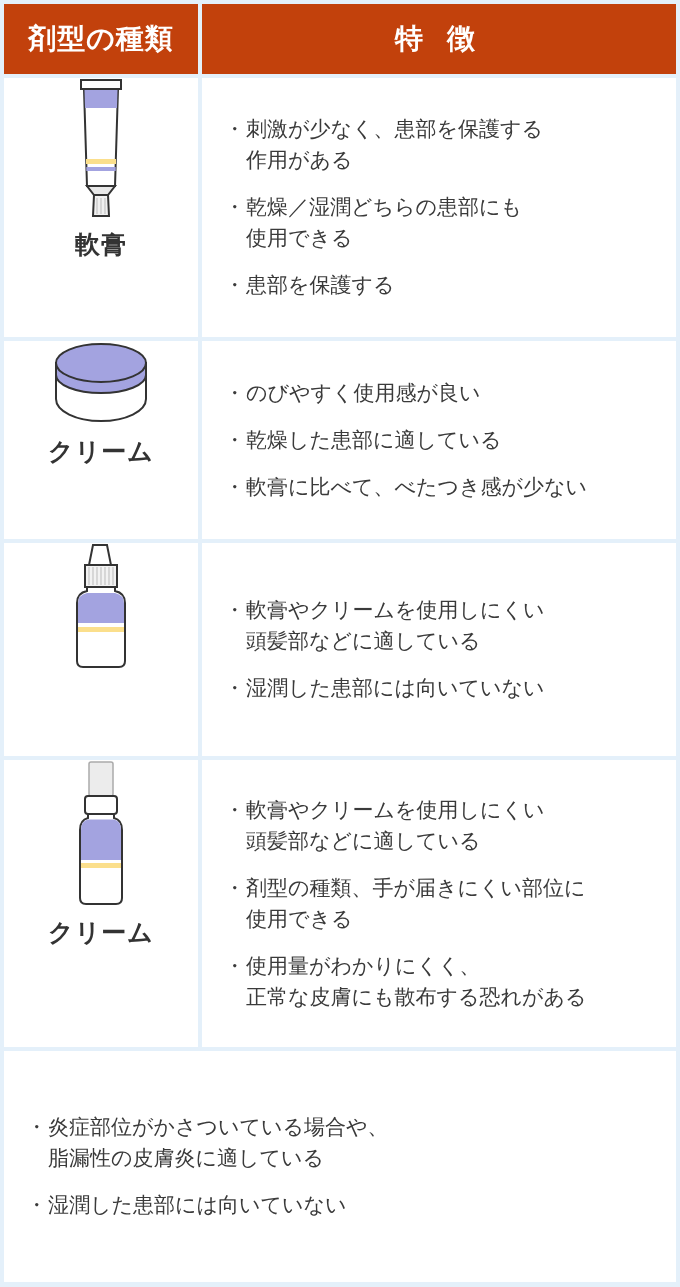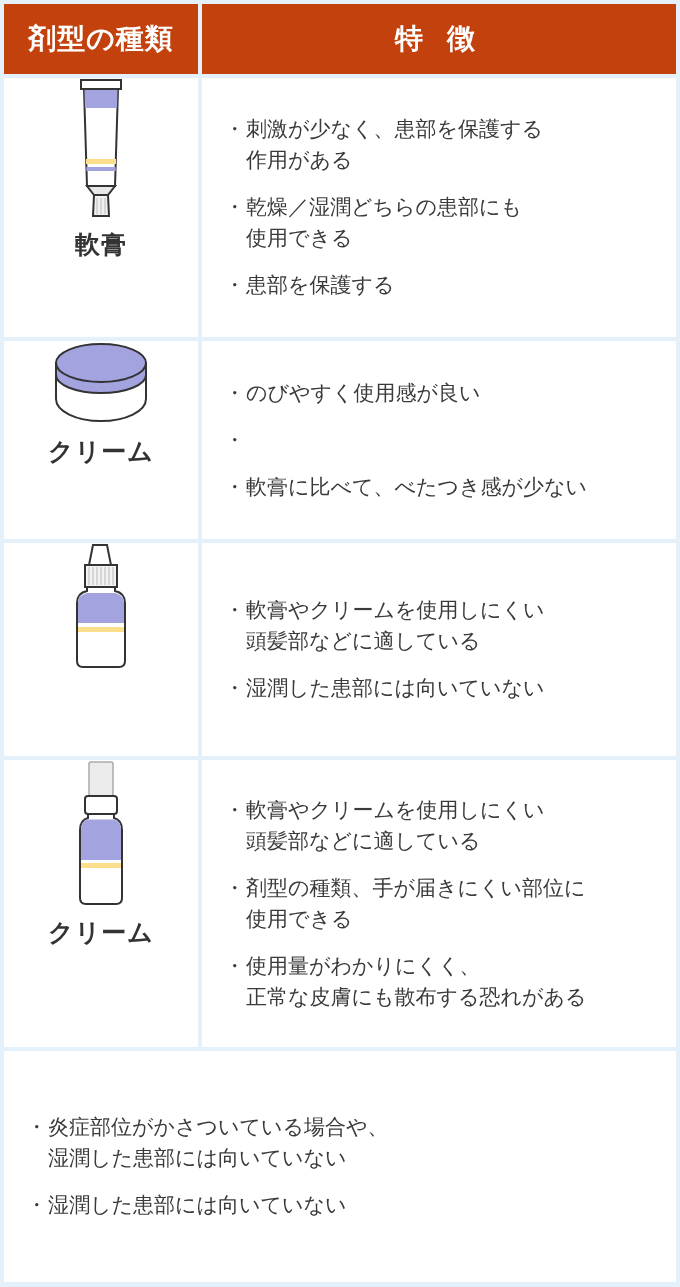--- a/index.html
+++ b/index.html
@@ -87,20 +87,21 @@
       </span>
       <div class="label">クリーム</div>
     </div>
     <div class="right">
       <div class="item">
           <span class="bullet">・</span>
           <span class="txt">のびやすく使用感が良い</span>
         </div>
       <div class="item">
           <span class="bullet">・</span>
+          <span class="txt">乾燥した患部に適している</span>
         </div>
       <div class="item">
           <span class="bullet">・</span>
           <span class="txt">軟膏に比べて、べたつき感が少ない</span>
         </div>
     </div>
   </div>
 
   <div class="row" style="height:213px;">
     <div class="left">
@@ -164,21 +165,21 @@
 正常な皮膚にも散布する恐れがある</span>
         </div>
     </div>
   </div>
 
   <div class="row" style="height:231px; margin-bottom:0;">
     <div class="right">
       <div class="item">
           <span class="bullet">・</span>
           <span class="txt">炎症部位がかさついている場合や、
-湿潤した患部には向いていない</span>
+脂漏性の皮膚炎に適している</span>
         </div>
       <div class="item">
           <span class="bullet">・</span>
           <span class="txt">湿潤した患部には向いていない</span>
         </div>
     </div>
   </div>
 </div>
 
 </body></html>

